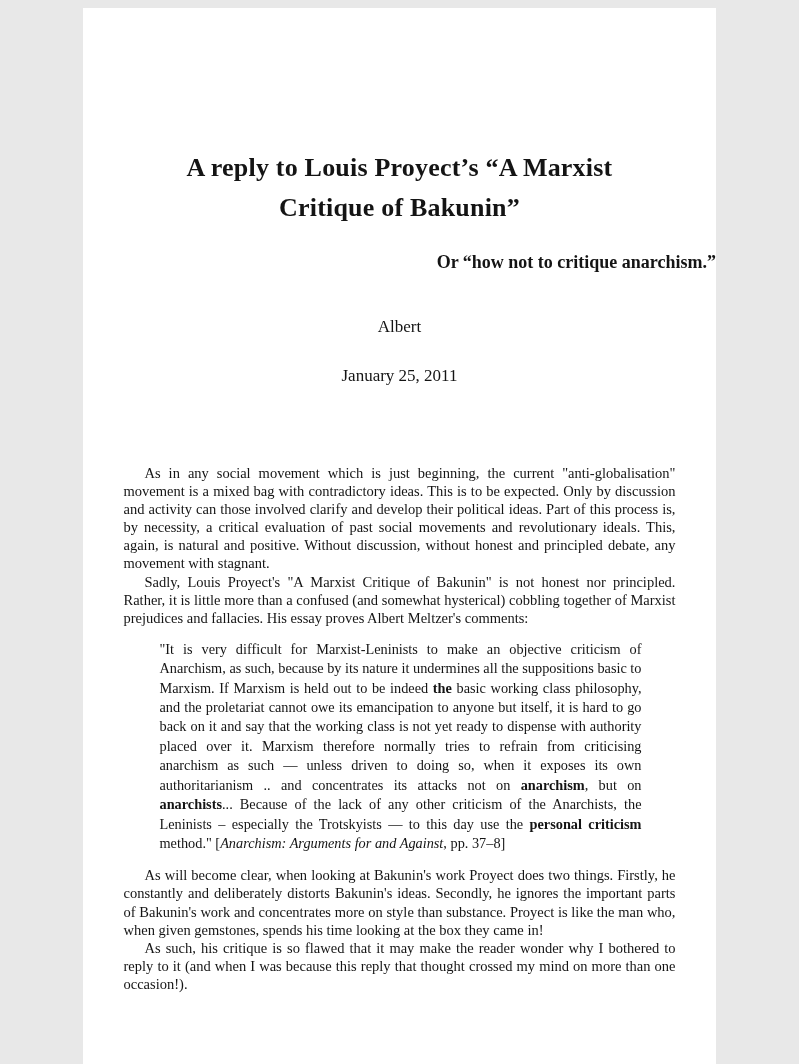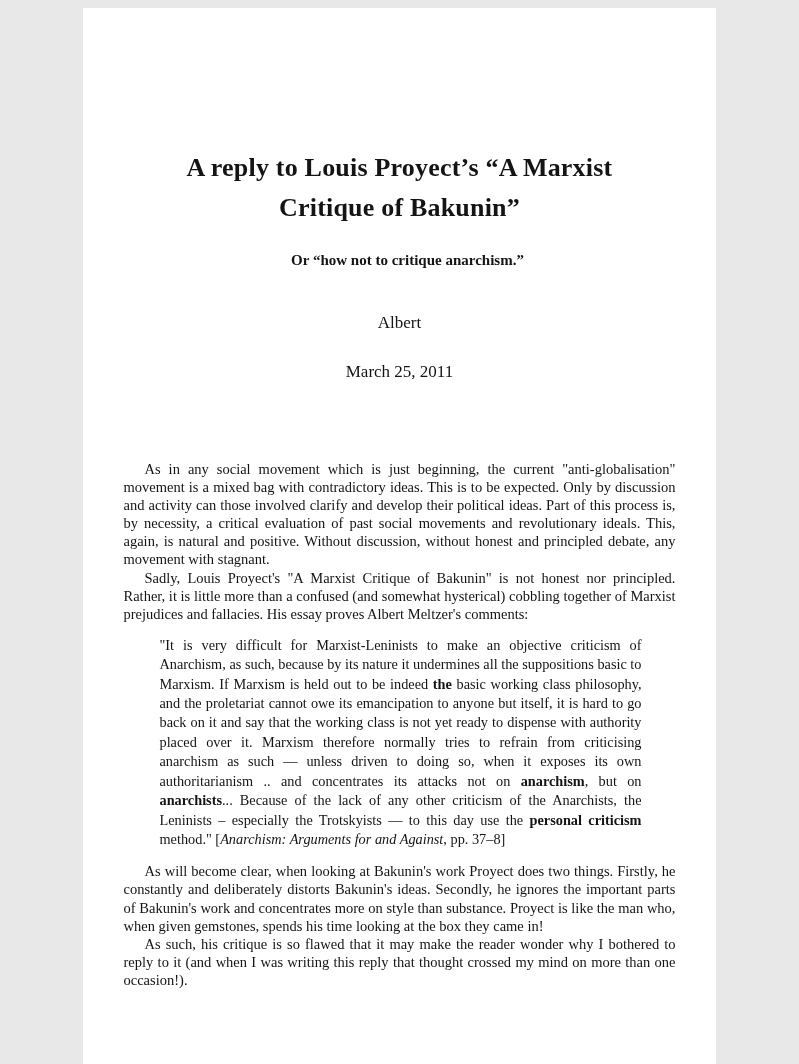--- a/index.html
+++ b/index.html
@@ -18,22 +18,22 @@
     max-width: 524px;
     margin: 0 auto;
     text-align: center;
     font-size: 26px;
     font-weight: bold;
     line-height: 40px;
     letter-spacing: 0.2px;
   }
   .subtitle {
     margin-top: 24px;
-    text-align: center;
-    font-size: 15px;
+    text-align: right;
+    font-size: 18px;
     font-weight: bold;
     padding-left: 16px;
   }
   .author {
     margin-top: 44px;
     text-align: center;
     font-size: 17px;
     font-weight: normal;
   }
   .date {
@@ -61,22 +61,22 @@
     text-align: justify;
   }
 </style>
 </head>
 <body>
 
 <div class="page">
   <h1 class="title">A reply to Louis Proyect’s “A Marxist Critique of Bakunin”</h1>
   <h2 class="subtitle">Or “how not to critique anarchism.”</h2>
   <div class="author">Albert</div>
-  <div class="date">March 25, 2011</div>
+  <div class="date">January 25, 2011</div>
 
   <div class="body-col">
     <p>As in any social movement which is just beginning, the current "anti-globalisation" movement is a mixed bag with contradictory ideas. This is to be expected. Only by discussion and activity can those involved clarify and develop their political ideas. Part of this process is, by necessity, a critical evaluation of past social movements and revolutionary ideals. This, again, is natural and positive. Without discussion, without honest and principled debate, any movement with stagnant.</p>
     <p>Sadly, Louis Proyect's "A Marxist Critique of Bakunin" is not honest nor principled. Rather, it is little more than a confused (and somewhat hysterical) cobbling together of Marxist prejudices and fallacies. His essay proves Albert Meltzer's comments:</p>
     <blockquote class="quote"><span>"It is very difficult for Marxist-Leninists to make an objective criticism of Anarchism, as such, because by its nature it undermines all the suppositions basic to Marxism. If Marxism is held out to be indeed </span><span style="font-weight: bold;">the</span><span> basic working class philosophy, and the proletariat cannot owe its emancipation to anyone but itself, it is hard to go back on it and say that the working class is not yet ready to dispense with authority placed over it. Marxism therefore normally tries to refrain from criticising anarchism as such — unless driven to doing so, when it exposes its own authoritarianism .. and concentrates its attacks not on </span><span style="font-weight: bold;">anarchism</span><span>, but on </span><span style="font-weight: bold;">anarchists</span><span>... Because of the lack of any other criticism of the Anarchists, the Leninists – especially the Trotskyists — to this day use the </span><span style="font-weight: bold;">personal criticism</span><span> method." [</span><span style="font-style: italic;">Anarchism: Arguments for and Against</span><span>, pp. 37–8]</span></blockquote>
     <p>As will become clear, when looking at Bakunin's work Proyect does two things. Firstly, he constantly and deliberately distorts Bakunin's ideas. Secondly, he ignores the important parts of Bakunin's work and concentrates more on style than substance. Proyect is like the man who, when given gemstones, spends his time looking at the box they came in!</p>
-    <p>As such, his critique is so flawed that it may make the reader wonder why I bothered to reply to it (and when I was writing this reply that thought crossed my mind on more than one occasion!).</p>
+    <p>As such, his critique is so flawed that it may make the reader wonder why I bothered to reply to it (and when I was because this reply that thought crossed my mind on more than one occasion!).</p>
   </div>
 </div>
 
 </body></html>

